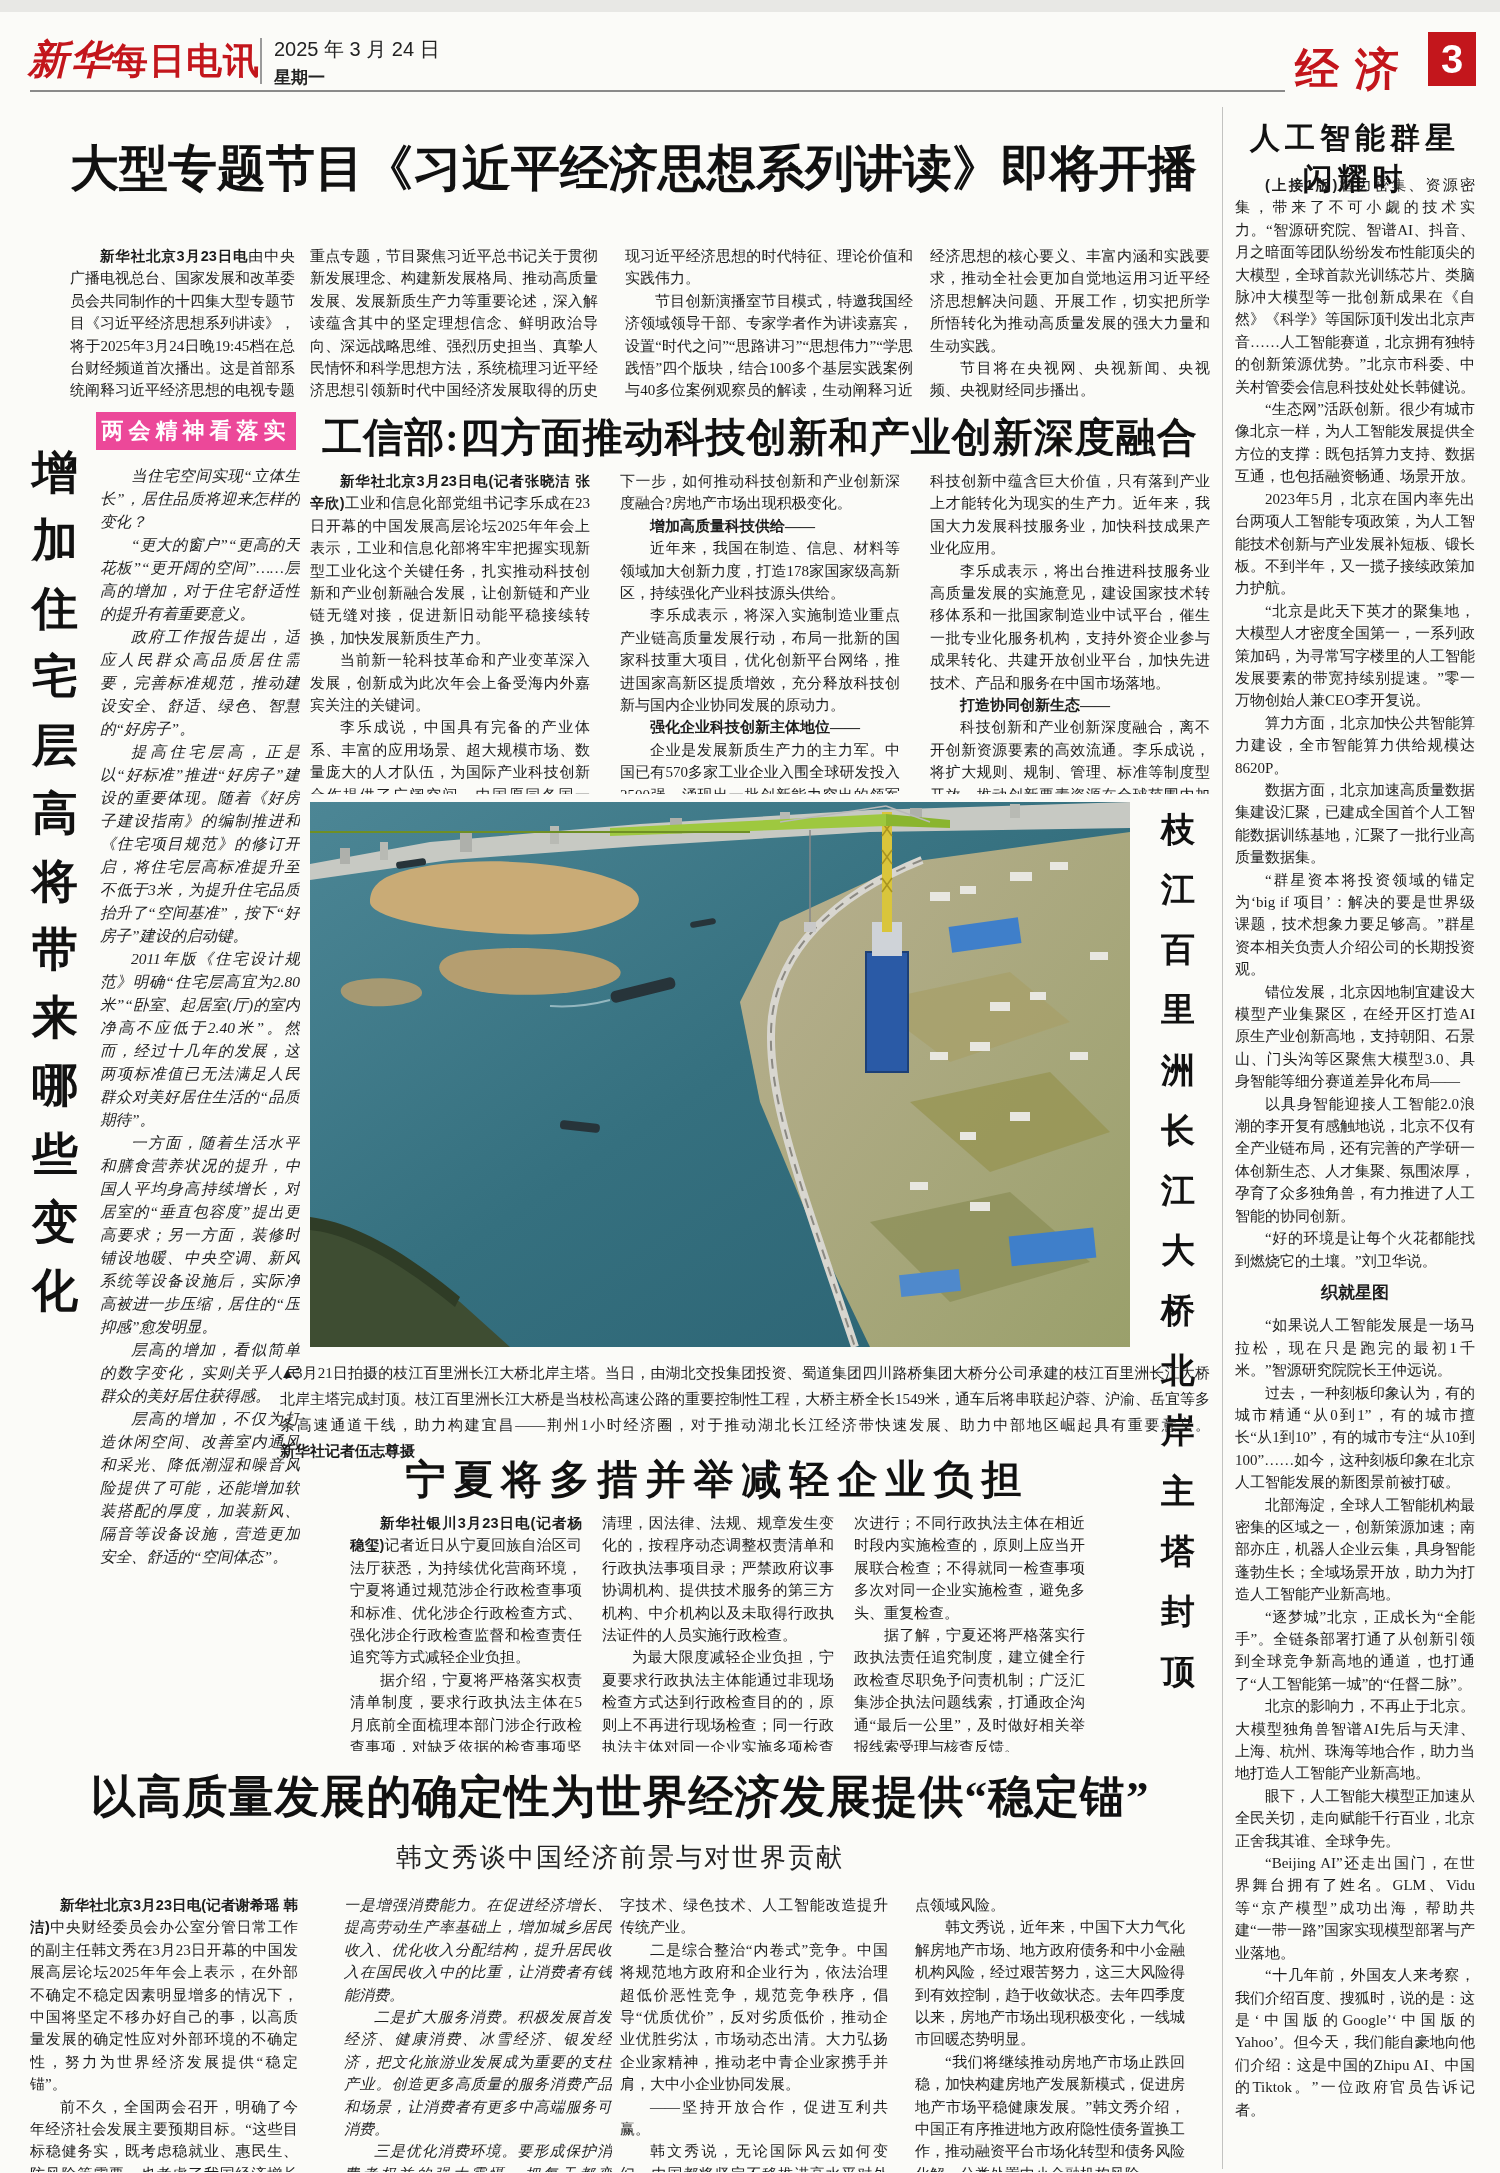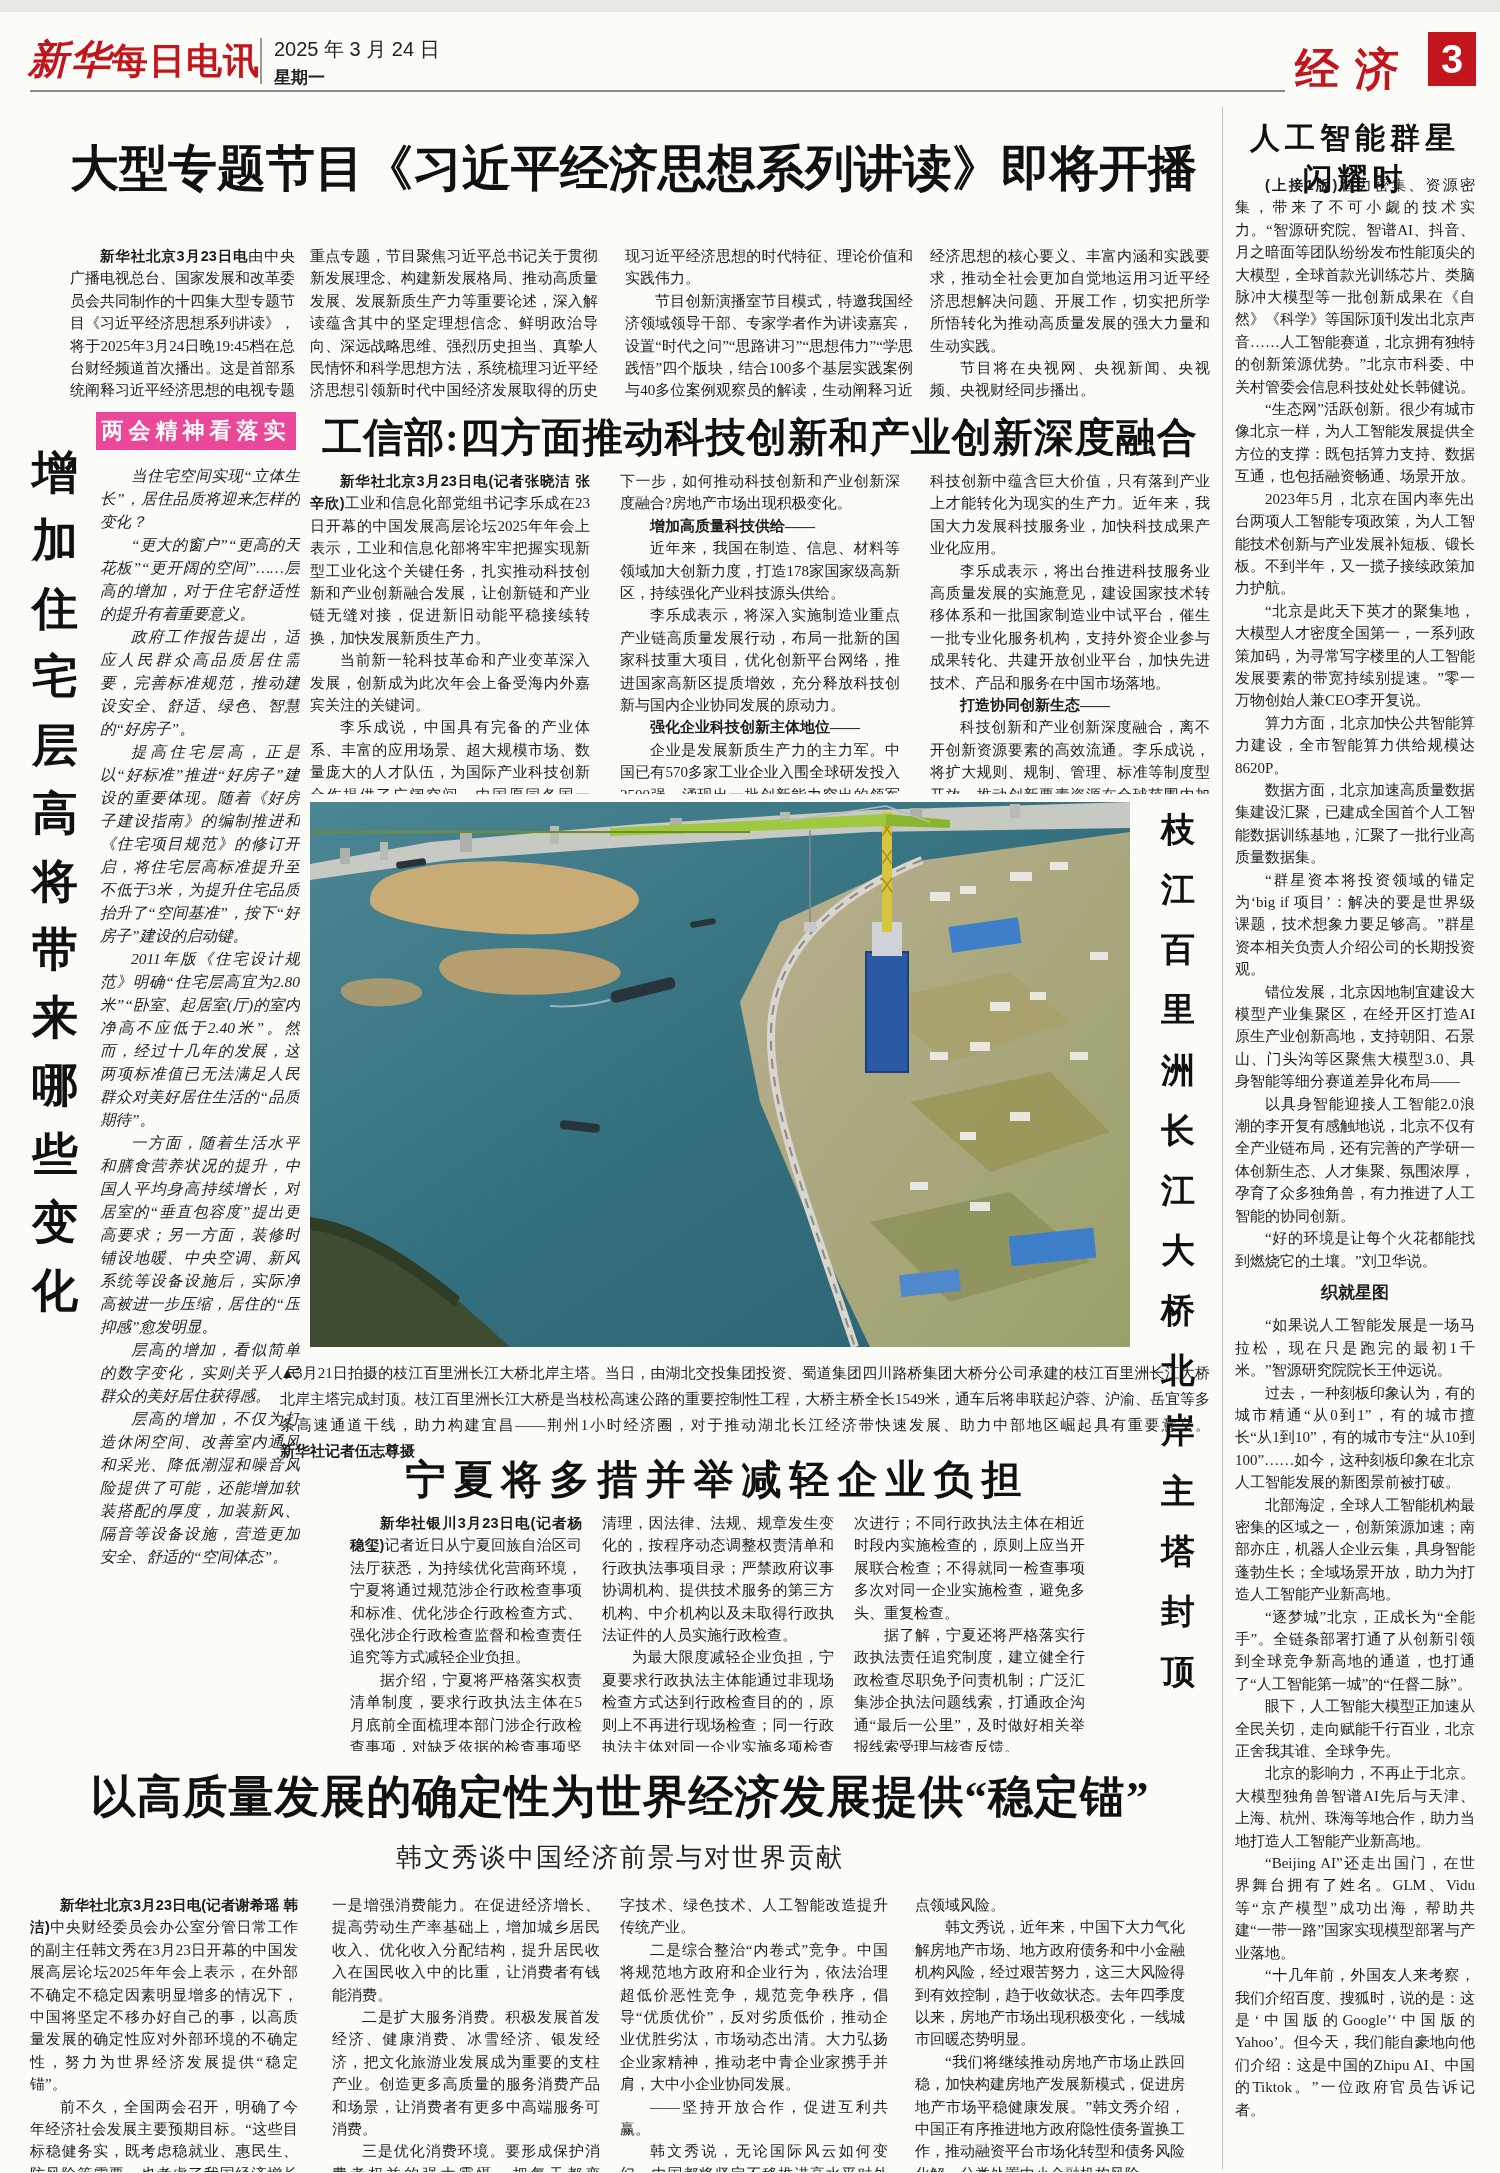--- a/index.html
+++ b/index.html
@@ -261,21 +261,21 @@
       <p class="noind">次进行；不同行政执法主体在相近时段内实施检查的，原则上应当开展联合检查；不得就同一检查事项多次对同一企业实施检查，避免多头、重复检查。</p>
       <p>据了解，宁夏还将严格落实行政执法责任追究制度，建立健全行政检查尽职免予问责机制；广泛汇集涉企执法问题线索，打通政企沟通“最后一公里”，及时做好相关举报线索受理与核查反馈。</p>
     </div>
 
   <div class="abs bottom-headline">以高质量发展的确定性为世界经济发展提供“稳定锚”</div>
   <div class="abs bottom-sub">韩文秀谈中国经济前景与对世界贡献</div>
   <div class="col" style="left:30px;top:1882px;width:268px;height:278px;">
       <p><b>新华社北京3月23日电(记者谢希瑶 韩洁)</b>中央财经委员会办公室分管日常工作的副主任韩文秀在3月23日开幕的中国发展高层论坛2025年年会上表示，在外部不确定不稳定因素明显增多的情况下，中国将坚定不移办好自己的事，以高质量发展的确定性应对外部环境的不确定性，努力为世界经济发展提供“稳定锚”。</p>
       <p>前不久，全国两会召开，明确了今年经济社会发展主要预期目标。“这些目标稳健务实，既考虑稳就业、惠民生、防风险等需要，也考虑了我国经济增长的潜力，深化改革和扩大开放的动力。”他重点介绍了五个方面的“确定性”。</p>
     </div>
-  <div class="col" style="left:332px;top:1882px;width:268px;height:278px;">
+  <div class="col" style="left:344px;top:1882px;width:268px;height:278px;font-style:italic;">
       <p class="noind">一是增强消费能力。在促进经济增长、提高劳动生产率基础上，增加城乡居民收入、优化收入分配结构，提升居民收入在国民收入中的比重，让消费者有钱能消费。</p>
       <p>二是扩大服务消费。积极发展首发经济、健康消费、冰雪经济、银发经济，把文化旅游业发展成为重要的支柱产业。创造更多高质量的服务消费产品和场景，让消费者有更多中高端服务可消费。</p>
       <p>三是优化消费环境。要形成保护消费者权益的强大震慑，把每天都变成“3·15”， 让消费者放心安心消费。</p>
     </div>
   <div class="col" style="left:620px;top:1882px;width:268px;height:278px;">
       <p class="noind">字技术、绿色技术、人工智能改造提升传统产业。</p>
       <p>二是综合整治“内卷式”竞争。中国将规范地方政府和企业行为，依法治理超低价恶性竞争，规范竞争秩序，倡导“优质优价”，反对劣质低价，推动企业优胜劣汰，市场动态出清。大力弘扬企业家精神，推动老中青企业家携手并肩，大中小企业协同发展。</p>
       <p>——坚持开放合作，促进互利共赢。</p>
       <p>韩文秀说，无论国际风云如何变幻，中国都将坚定不移推进高水平对外开放，稳步扩大制度型开放，有序扩大自主开放和单边开放，深化外商投资促进体制机制改革，营造市场化、法治化、国际化一流营商环境，稳妥有效防范化解重</p>
     </div>
@@ -295,19 +295,19 @@
       <p>数据方面，北京加速高质量数据集建设汇聚，已建成全国首个人工智能数据训练基地，汇聚了一批行业高质量数据集。</p>
       <p>“群星资本将投资领域的锚定为‘big if 项目’：解决的要是世界级课题，技术想象力要足够高。”群星资本相关负责人介绍公司的长期投资观。</p>
       <p>错位发展，北京因地制宜建设大模型产业集聚区，在经开区打造AI原生产业创新高地，支持朝阳、石景山、门头沟等区聚焦大模型3.0、具身智能等细分赛道差异化布局——</p>
       <p>以具身智能迎接人工智能2.0浪潮的李开复有感触地说，北京不仅有全产业链布局，还有完善的产学研一体创新生态、人才集聚、氛围浓厚，孕育了众多独角兽，有力推进了人工智能的协同创新。</p>
       <p>“好的环境是让每个火花都能找到燃烧它的土壤。”刘卫华说。</p>
       <p class="subhead">织就星图</p>
       <p>“如果说人工智能发展是一场马拉松，现在只是跑完的最初1千米。”智源研究院院长王仲远说。</p>
       <p>过去，一种刻板印象认为，有的城市精通“从0到1”，有的城市擅长“从1到10”，有的城市专注“从10到100”……如今，这种刻板印象在北京人工智能发展的新图景前被打破。</p>
       <p>北部海淀，全球人工智能机构最密集的区域之一，创新策源加速；南部亦庄，机器人企业云集，具身智能蓬勃生长；全域场景开放，助力为打造人工智能产业新高地。</p>
       <p>“逐梦城”北京，正成长为“全能手”。全链条部署打通了从创新引领到全球竞争新高地的通道，也打通了“人工智能第一城”的“任督二脉”。</p>
+      <p>北京的影响力，不再止于北京。大模型独角兽智谱AI先后与天津、上海、杭州、珠海等地合作，助力当地打造人工智能产业新高地。</p>
       <p>眼下，人工智能大模型正加速从全民关切，走向赋能千行百业，北京正舍我其谁、全球争先。</p>
-      <p>北京的影响力，不再止于北京。大模型独角兽智谱AI先后与天津、上海、杭州、珠海等地合作，助力当地打造人工智能产业新高地。</p>
       <p>“Beijing AI”还走出国门，在世界舞台拥有了姓名。GLM、Vidu等“京产模型”成功出海，帮助共建“一带一路”国家实现模型部署与产业落地。</p>
       <p>“十几年前，外国友人来考察，我们介绍百度、搜狐时，说的是：这是‘中国版的Google’‘中国版的Yahoo’。但今天，我们能自豪地向他们介绍：这是中国的Zhipu AI、中国的Tiktok。”一位政府官员告诉记者。</p>
     </div>
 
 </div>
 
 </body></html>

